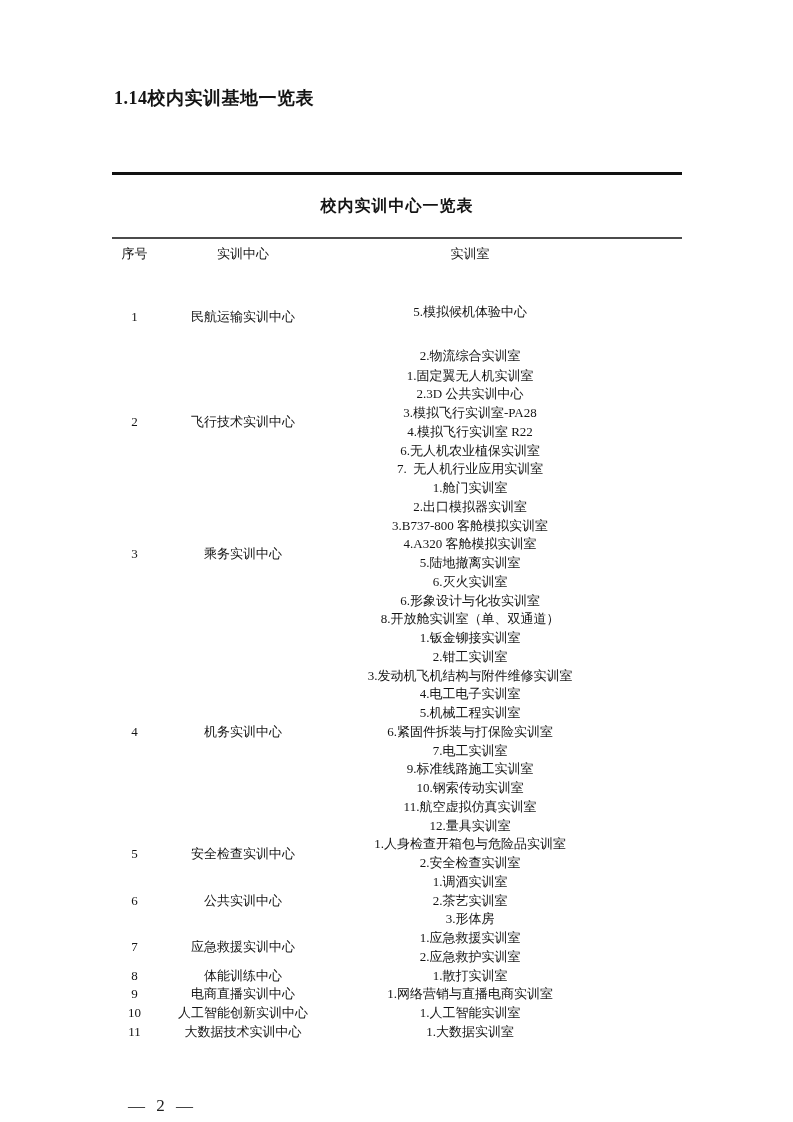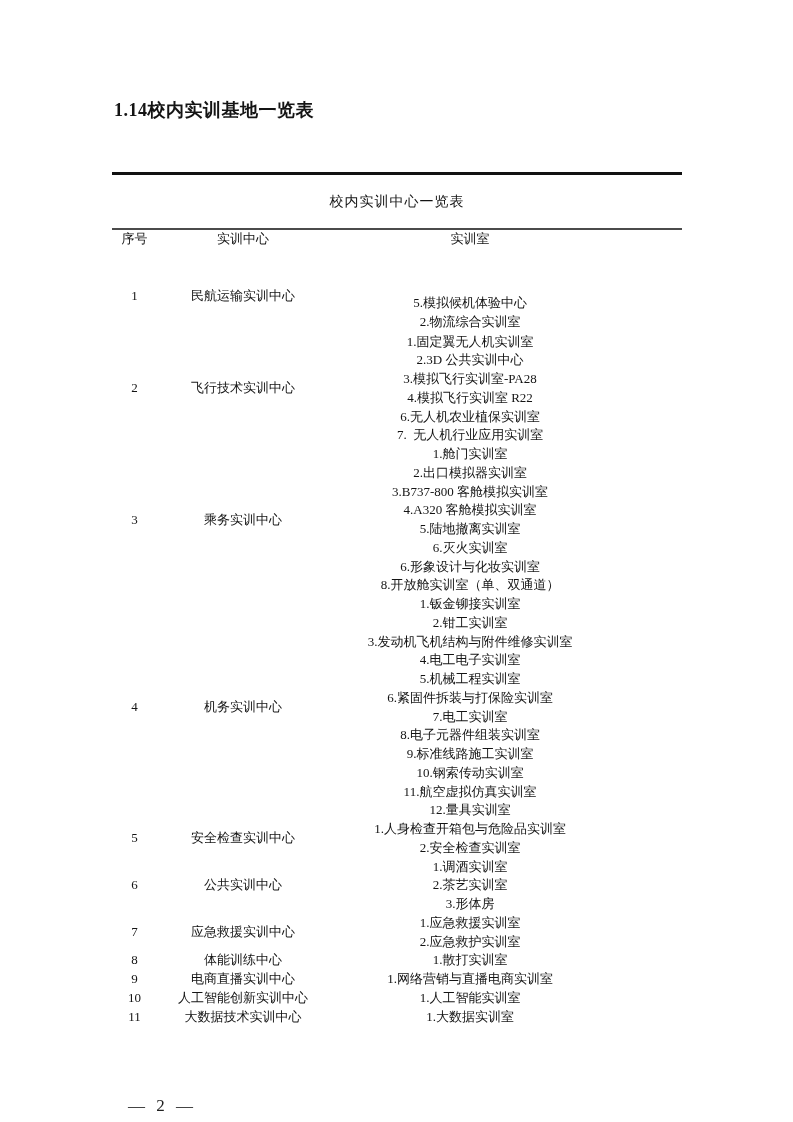--- a/index.html
+++ b/index.html
@@ -12,62 +12,62 @@
     width: 793px;
     height: 1122px;
     background: #ffffff;
     color: #141414;
     font-family: "Liberation Serif", "DejaVu Serif", serif;
     overflow: hidden;
   }
   .section-title {
     position: absolute;
     left: 114px;
-    top: 98px;
+    top: 86px;
     margin: 0;
     font-size: 18px;
     font-weight: bold;
     letter-spacing: 0.5px;
   }
   .table-wrap {
     position: absolute;
     left: 112px;
     top: 172px;
     width: 570px;
   }
   .rule { width: 100%; }
   .rule.thick { height: 3px; background: #111111; }
   .rule.thin  { height: 2px; background: #4b4b4b; }
   .table-title {
-    height: 53px;
+    height: 62px;
     display: flex;
     align-items: center;
     justify-content: center;
-    font-size: 14px;
-    font-weight: normal;
+    font-size: 16px;
+    font-weight: bold;
     letter-spacing: 1px;
   }
   .thead {
     display: flex;
     height: 30px;
-    align-items: flex-start;
+    align-items: center;
     font-size: 13px;
   }
   .trow {
     display: flex;
     align-items: center;
     font-size: 13px;
   }
   .c1 { width: 45px;  text-align: center; flex: none; }
   .c2 { width: 172px; text-align: center; flex: none; }
   .c3 { width: 282px; text-align: center; flex: none; }
   .trow .c1, .trow .c2 { line-height: 18.75px; }
   .room-line { line-height: 18.75px; white-space: nowrap; }
   .row-first .c3 { padding-top: 34px; padding-bottom: 1px; }
-  .row-first .room-line + .room-line { }
+  .row-first .room-line + .room-line { margin-top: 25px; }
   .footer {
     position: absolute;
     left: 128px;
     top: 1096px;
     font-size: 17px;
     word-spacing: 7px;
     color: #222222;
   }
 </style>
 </head>
@@ -133,21 +133,20 @@
     <div class="c1">4</div>
     <div class="c2">机务实训中心</div>
     <div class="c3">
             <div class="room-line">1.钣金铆接实训室</div>
             <div class="room-line">2.钳工实训室</div>
             <div class="room-line">3.发动机飞机结构与附件维修实训室</div>
             <div class="room-line">4.电工电子实训室</div>
             <div class="room-line">5.机械工程实训室</div>
             <div class="room-line">6.紧固件拆装与打保险实训室</div>
             <div class="room-line">7.电工实训室</div>
-            <div class="room-line">8.电子元器件组装实训室</div>
             <div class="room-line">9.标准线路施工实训室</div>
             <div class="room-line">10.钢索传动实训室</div>
             <div class="room-line">11.航空虚拟仿真实训室</div>
             <div class="room-line">12.量具实训室</div>
           </div>
   </div>
 
   <div class="trow">
     <div class="c1">5</div>
     <div class="c2">安全检查实训中心</div>

